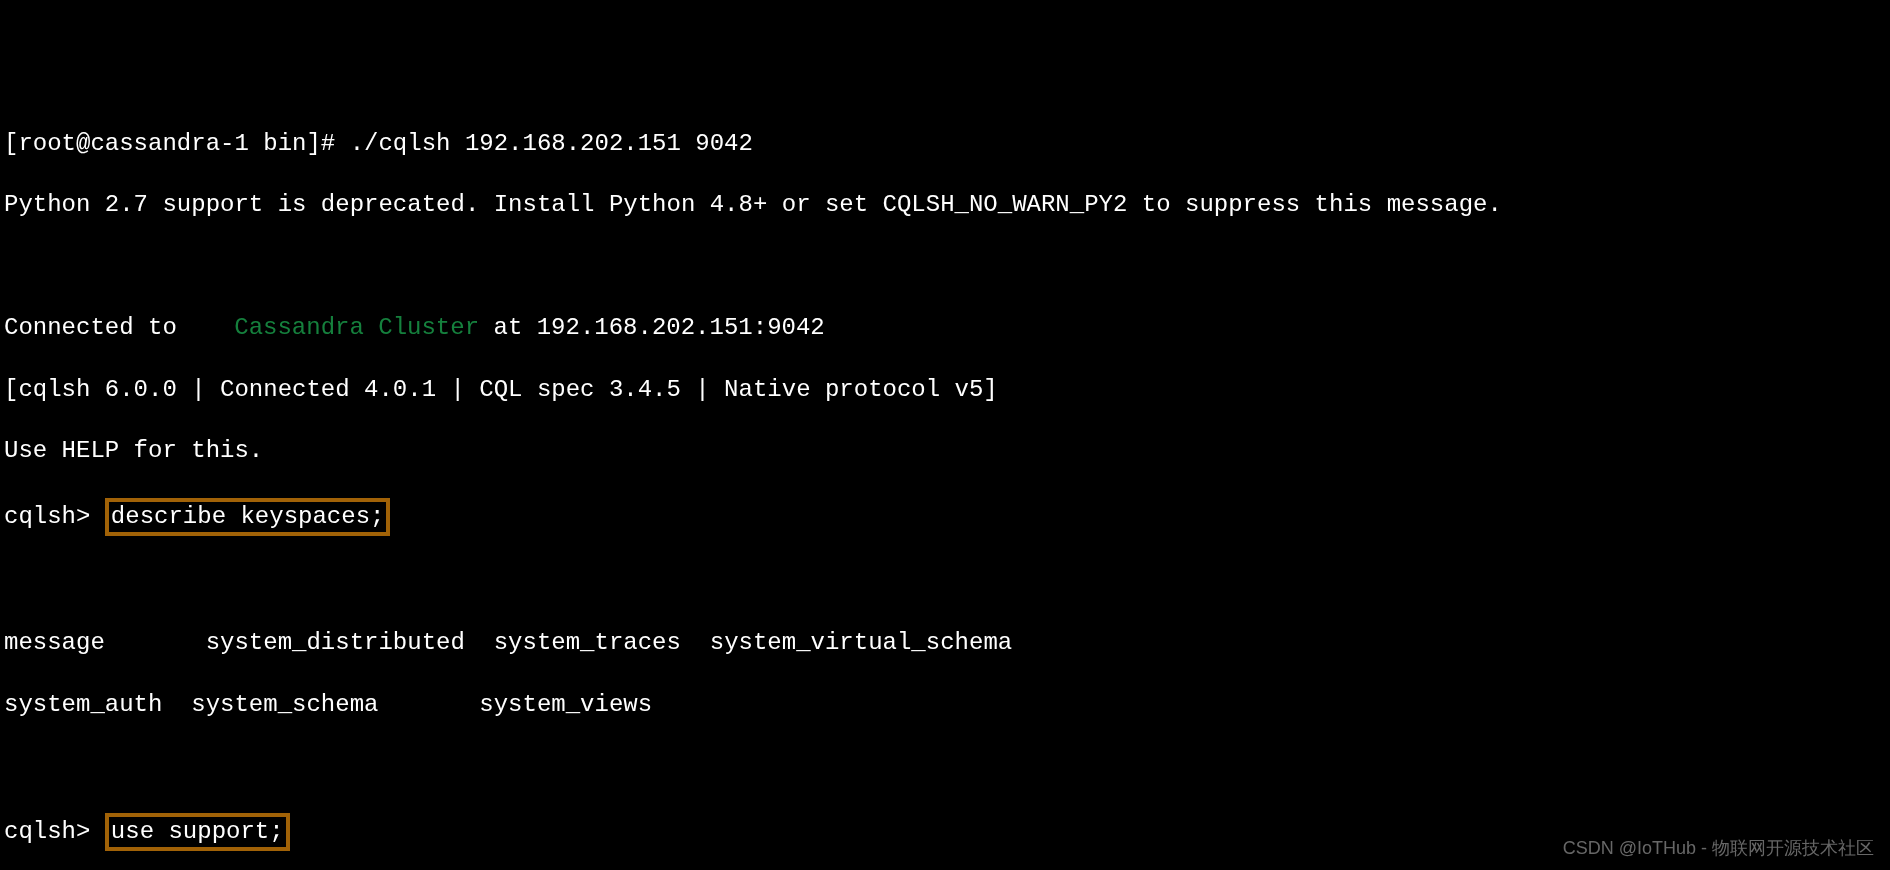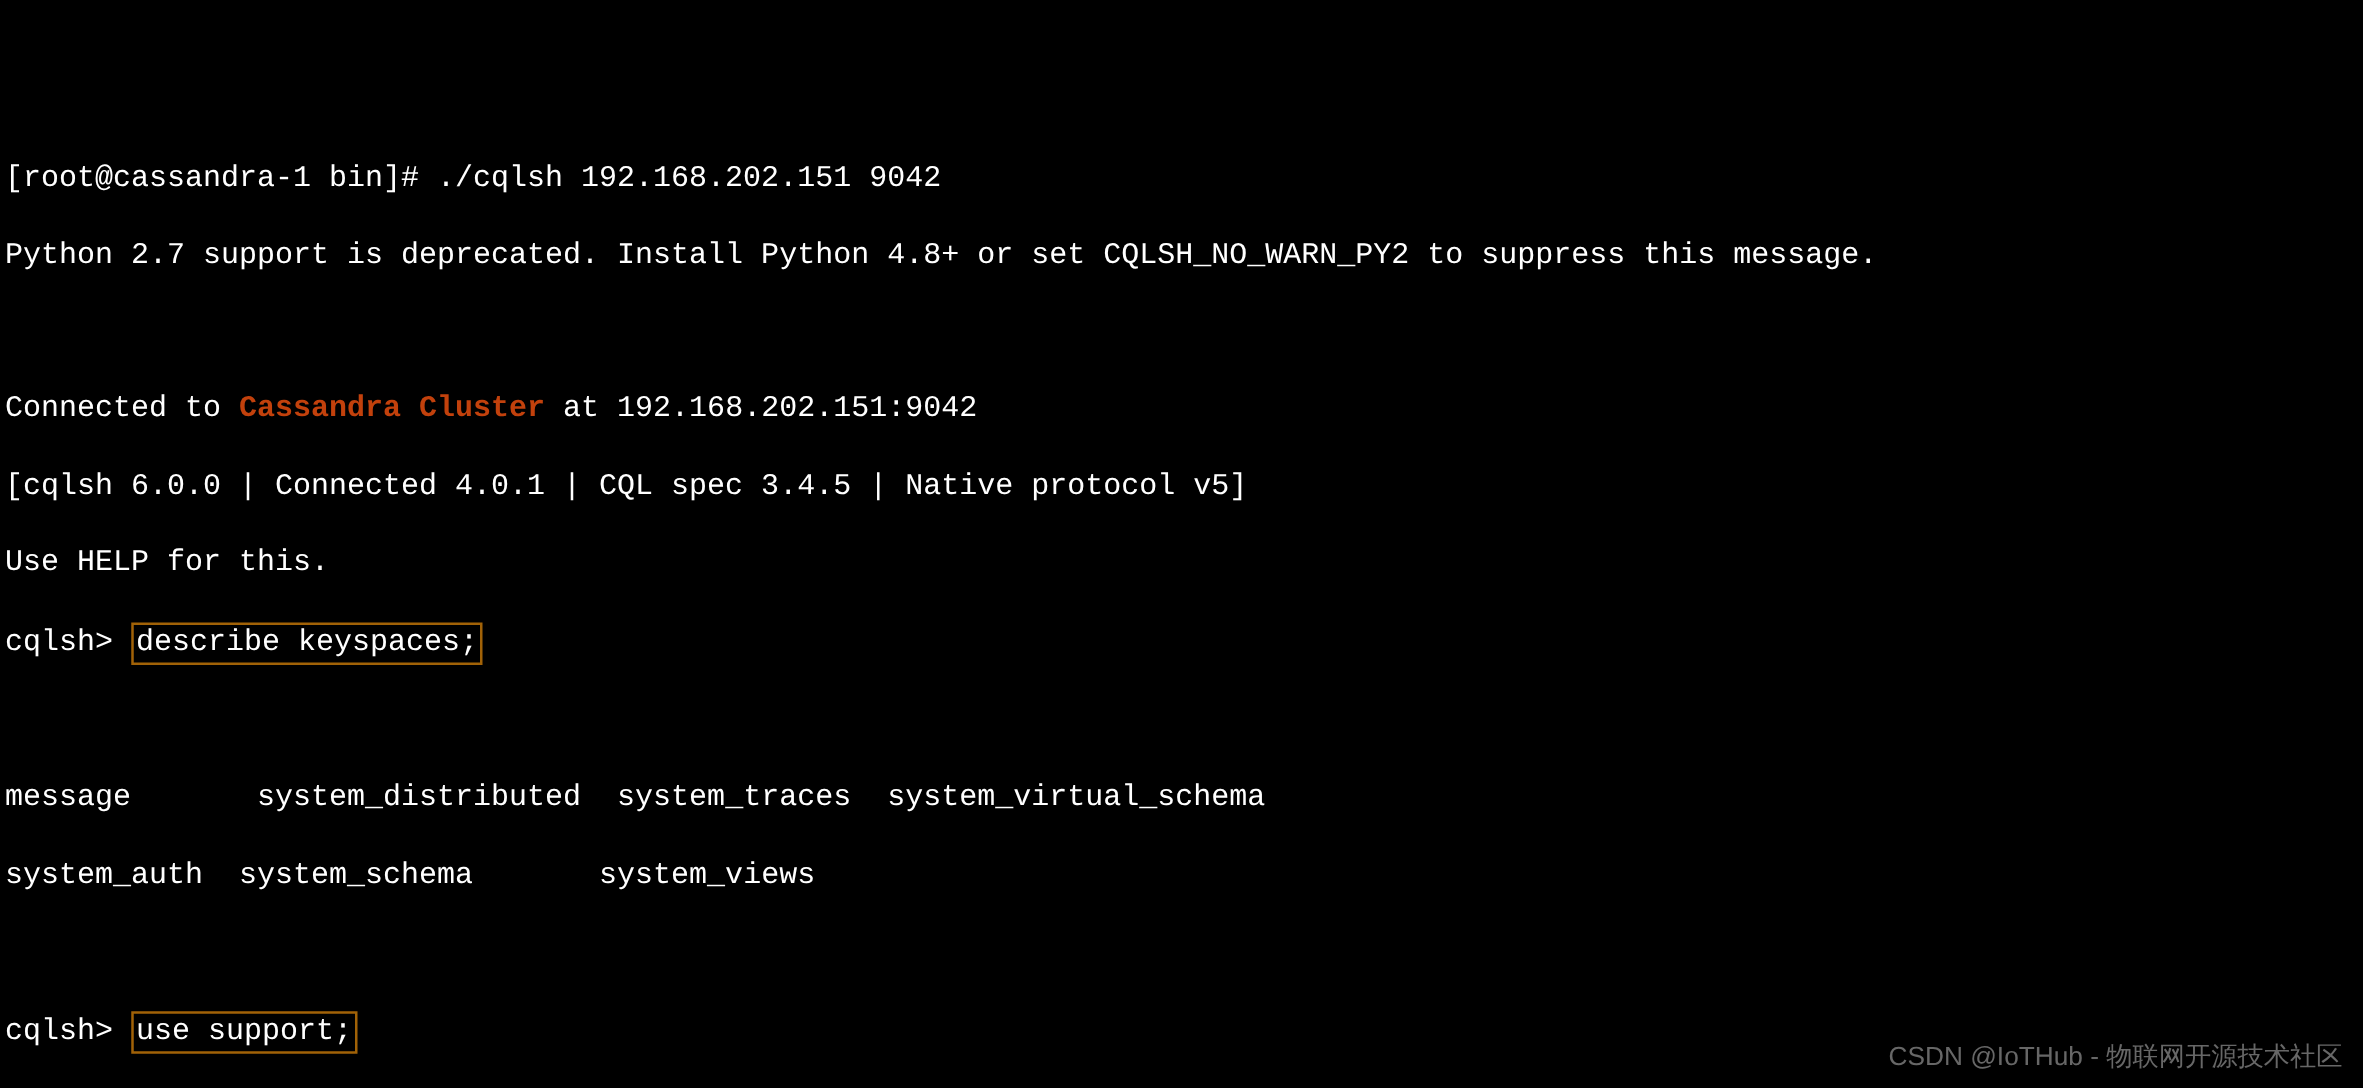--- a/index.html
+++ b/index.html
@@ -18,34 +18,35 @@
       position: relative;
       width: 1890px;
       height: 870px;
       overflow: hidden;
     }
     .term-line {
       display: block;
       min-height: 1.28em;
     }
     .cluster-name {
-      color: #c2410c;
-      font-weight: bold;
+      color: #15803d;
+      font-weight: normal;
+      margin-left: 43px;
     }
     .red-box {
-      border: 2px solid #a16207;
+      border: 4px solid #a16207;
       padding: 0 2px;
       display: inline-block;
     }
     .watermark {
       position: absolute;
       bottom: 10px;
       right: 16px;
       color: #8a8a8a;
-      font-size: 21px;
+      font-size: 18px;
       font-family: sans-serif;
       opacity: 0.75;
     }
   </style>
 </head>
 <body>
 
 
 
 <span class="term-line"><span>[root@cassandra-1 bin]# </span><span>./cqlsh 192.168.202.151 9042</span></span>

